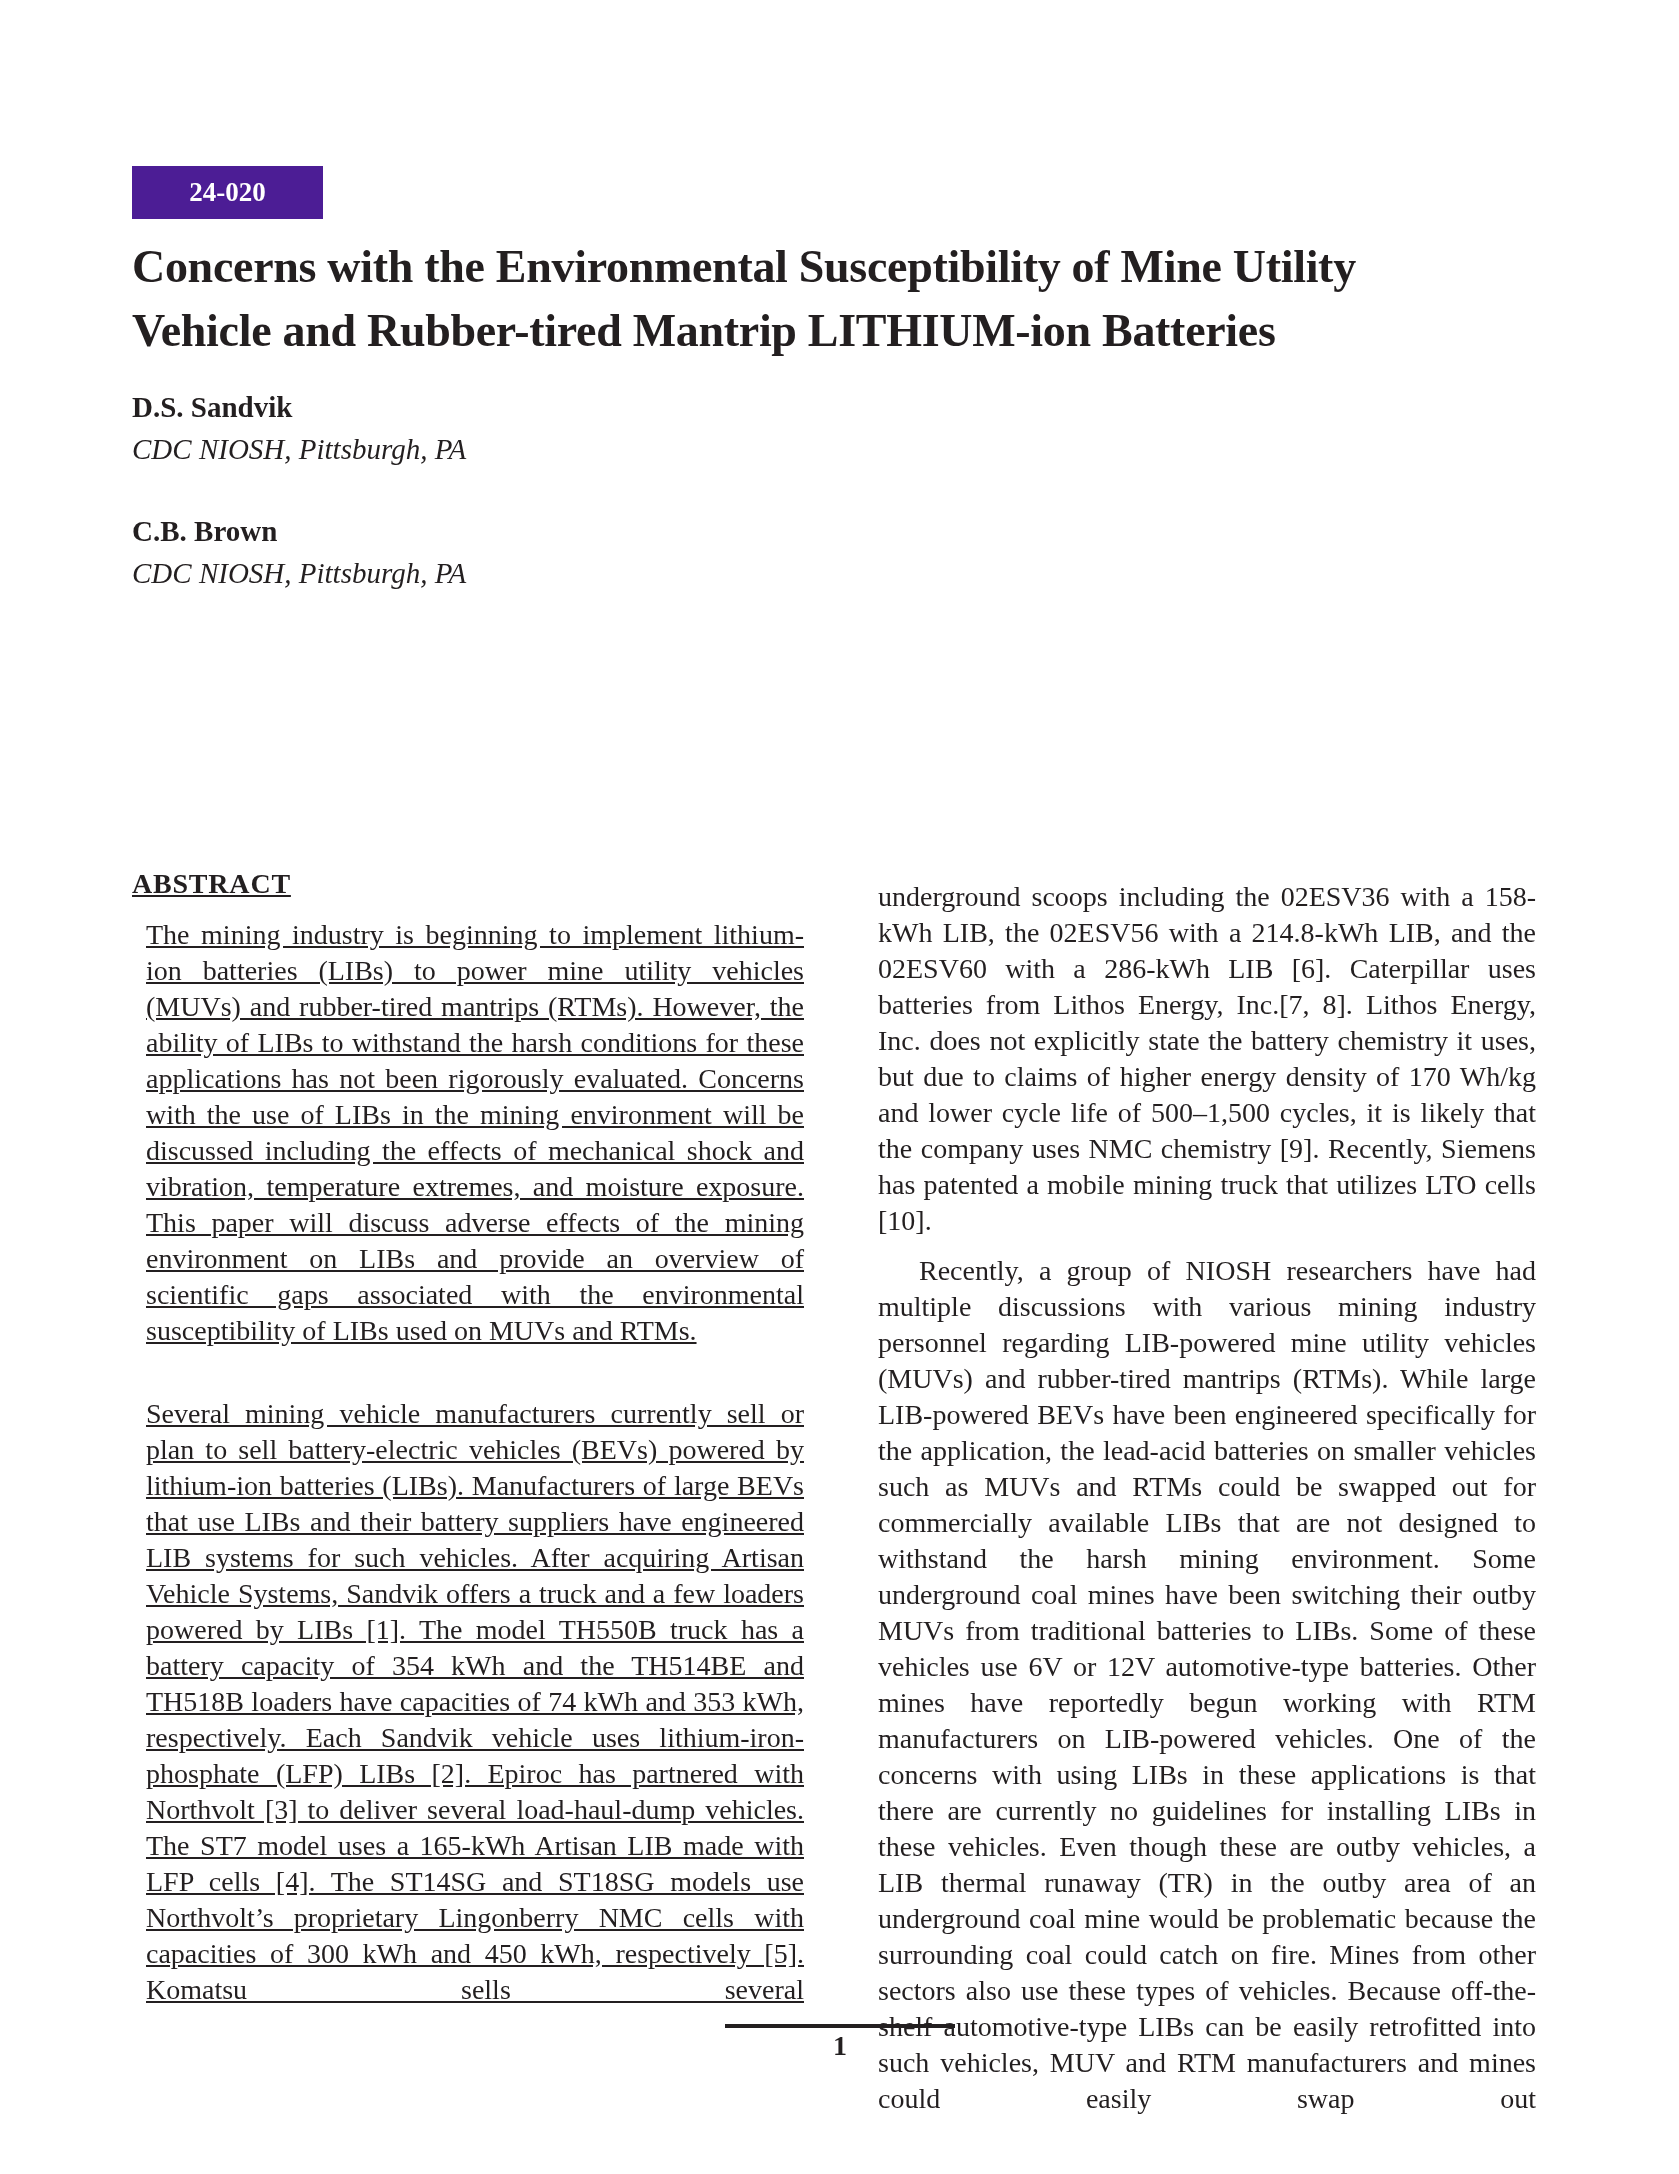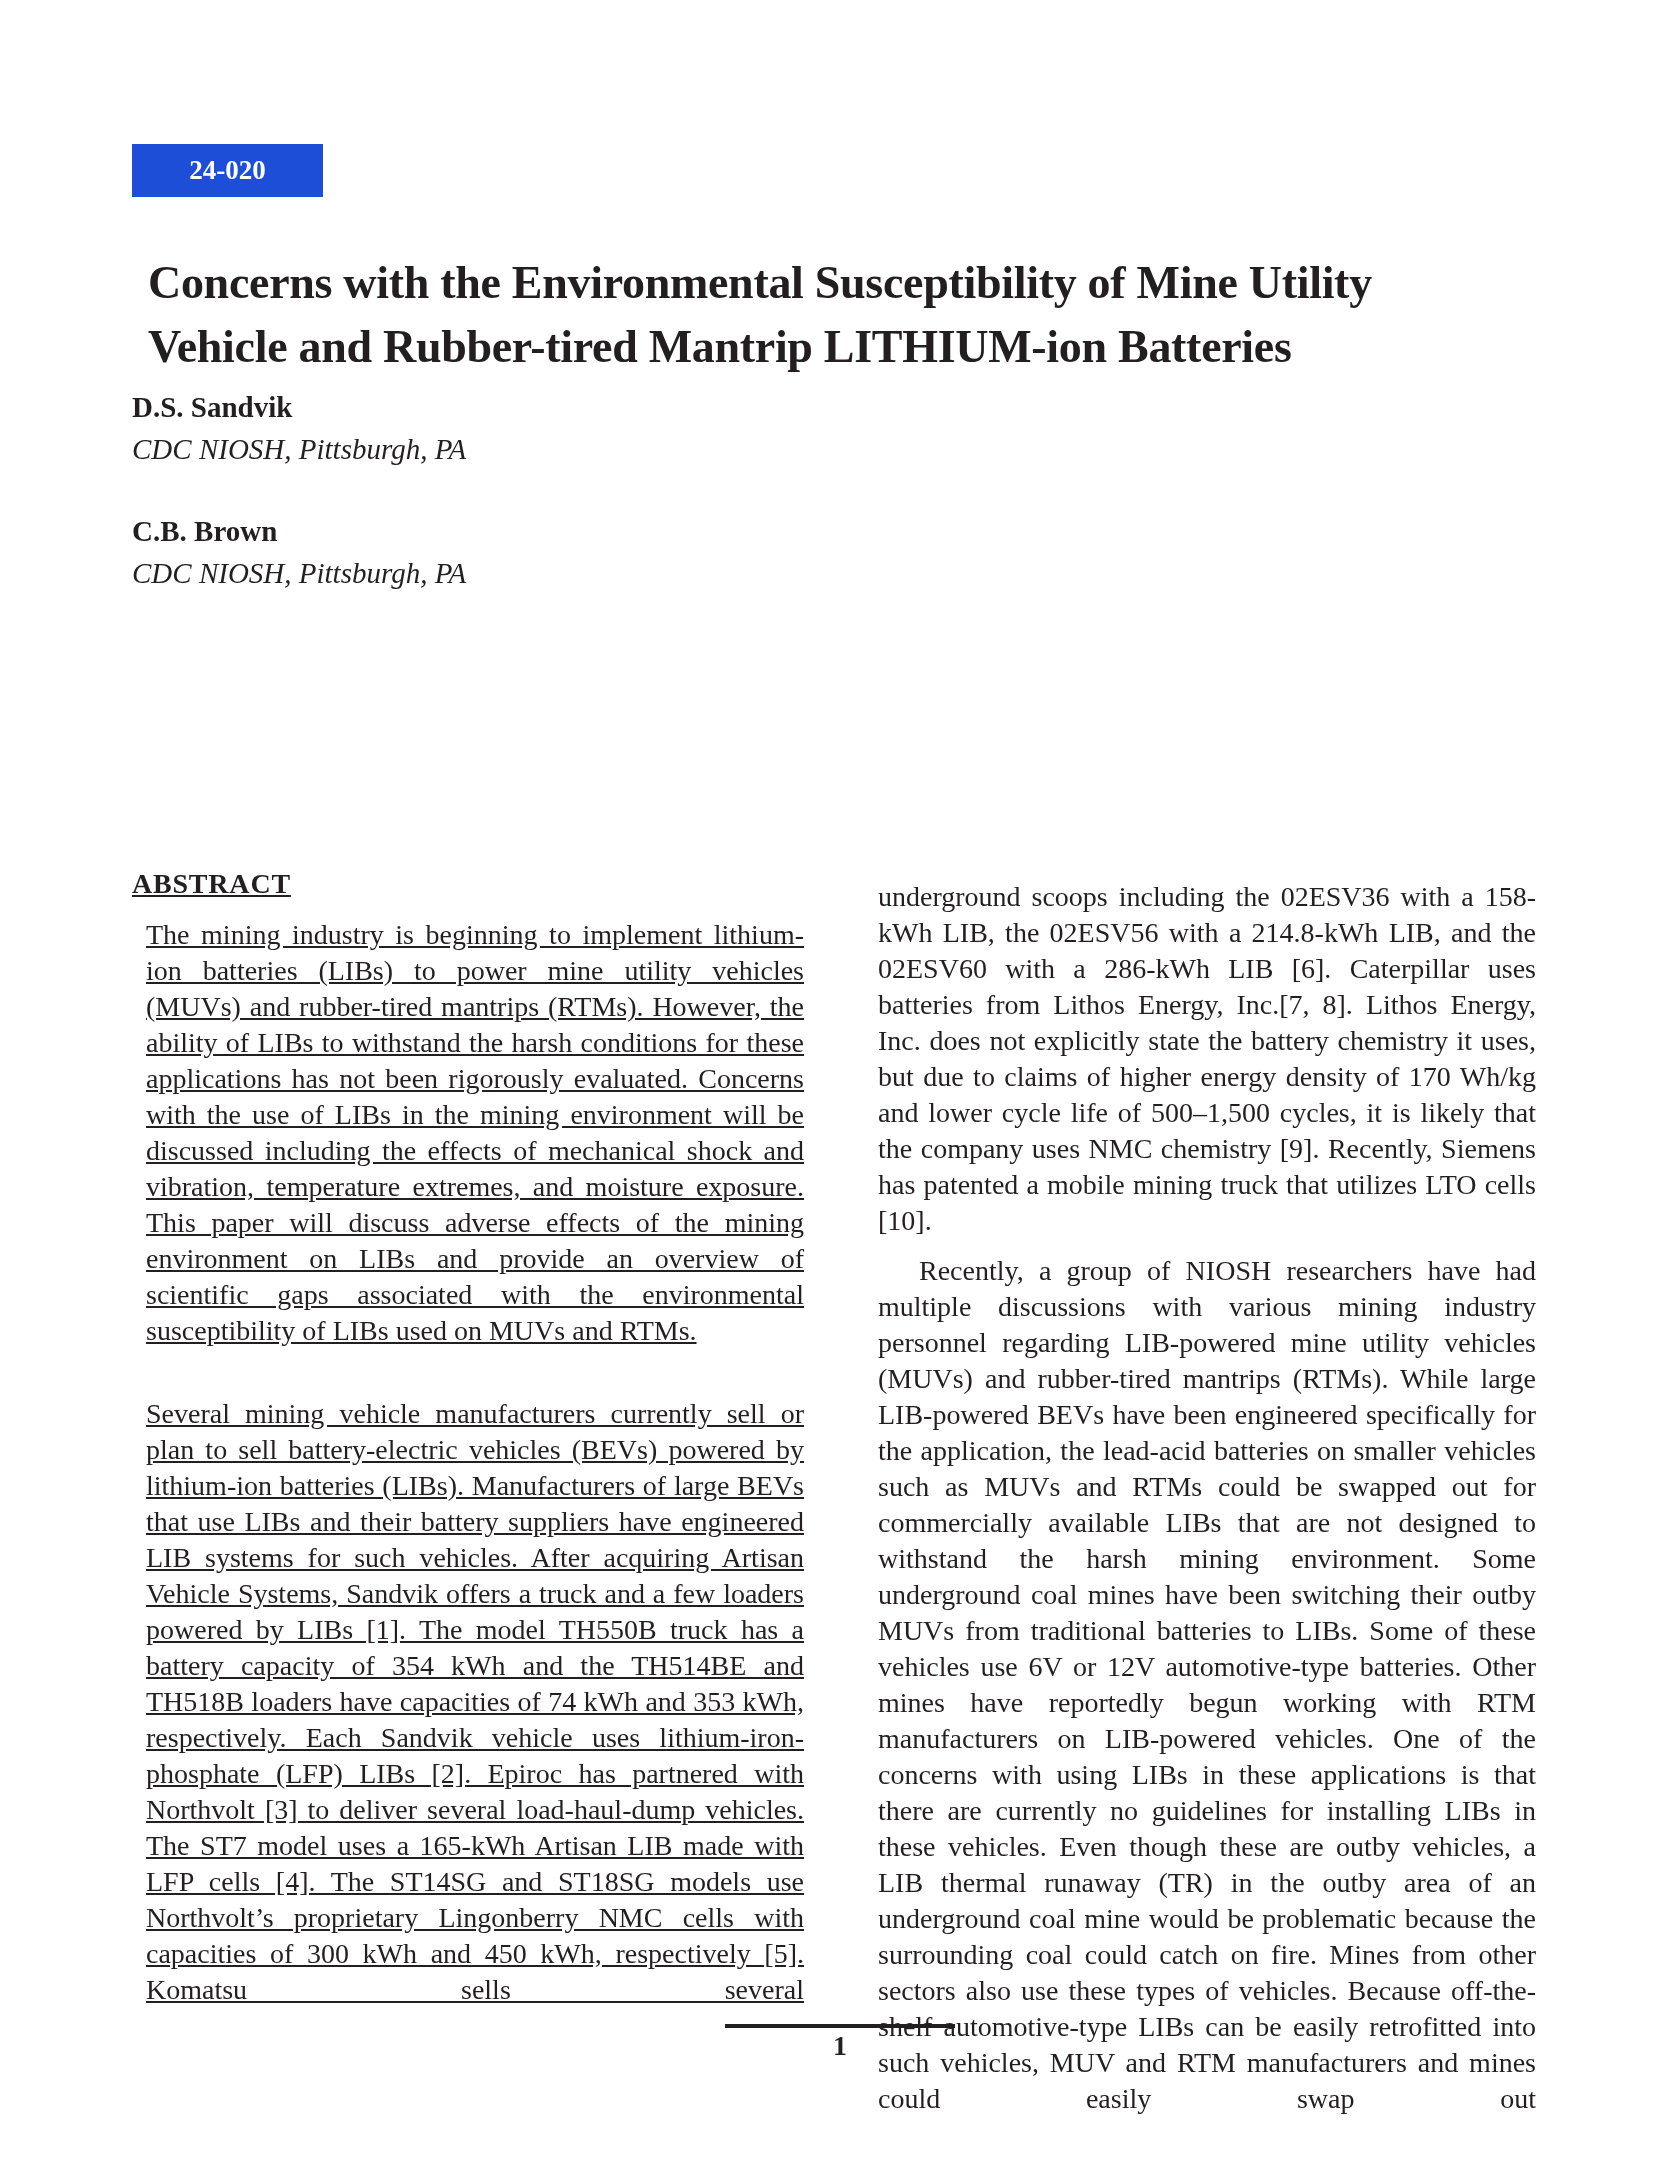--- a/index.html
+++ b/index.html
@@ -1,21 +1,21 @@
 <!DOCTYPE html>
 <html style="font-size:15px"><head>
 <meta charset="utf-8">
 <style>
   html, body { margin:0; padding:0; background:#ffffff; }
   body { width:1680px; height:2174px; position:relative; overflow:hidden;
          font-family:"Liberation Serif","DejaVu Serif",serif; color:#231f20; }
-  .badge { position:absolute; left:132px; top:144px; width:191px; height:53px;
-           background:#1d4ed8; color:#ffffff; font-weight:bold; font-size:27px;
+  .badge { position:absolute; left:132px; top:166px; width:191px; height:53px;
+           background:#4c1d95; color:#ffffff; font-weight:bold; font-size:27px;
            display:flex; align-items:center; justify-content:center; }
-  .title { position:absolute; left:132px; top:235px; width:1431px; margin:16px;
+  .title { position:absolute; left:132px; top:235px; width:1431px; margin:0;
            font-size:46px; line-height:64px; font-weight:bold; letter-spacing:-0.3px; }
   .author { position:absolute; left:132px; font-size:29px; line-height:38px; }
   .author .name { font-weight:bold; }
   .author .aff { margin-top:3.8px;font-style:italic; }
   .col { position:absolute; top:865px; width:686px; font-size:28px; line-height:36px;
          text-align:justify; hyphens:manual; }
   .col.left { left:132px;text-decoration:underline; }
   .col.right { left:864px; }
   .heading { font-weight:bold; font-size:28px; letter-spacing:0.8px; margin:0; line-height:38px; }
   .para { margin:14px; }

